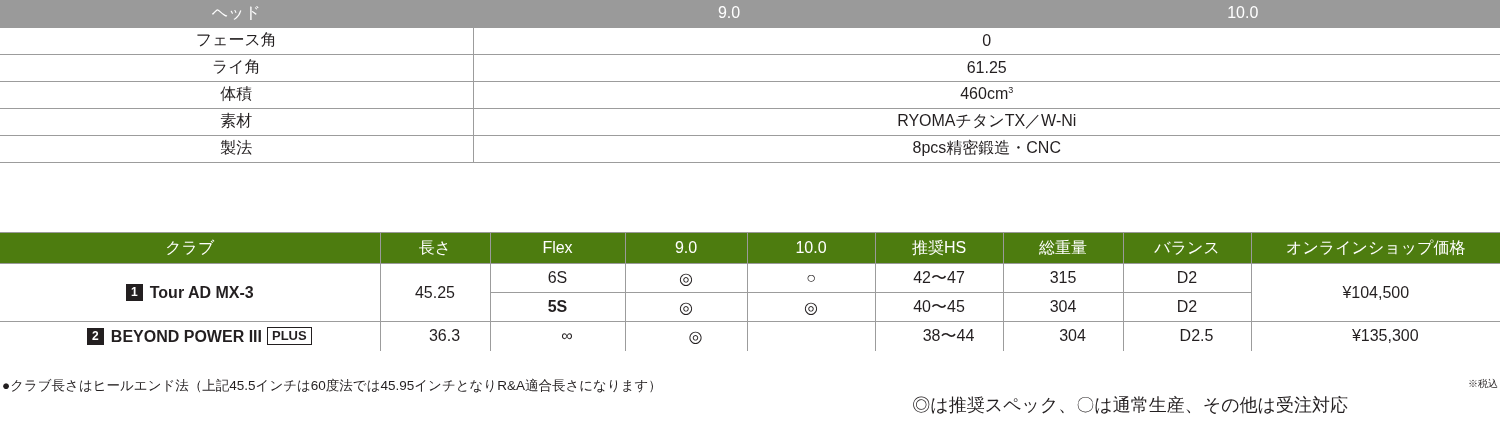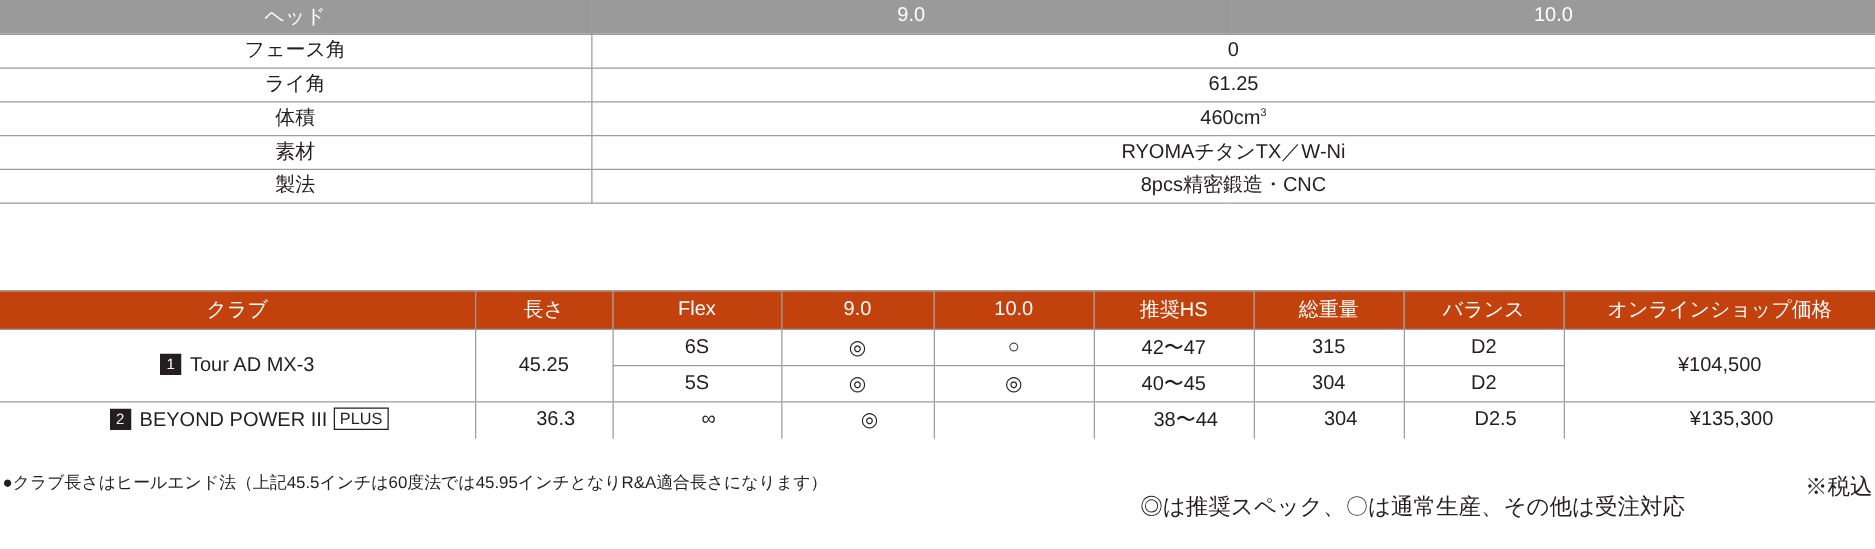--- a/index.html
+++ b/index.html
@@ -66,30 +66,30 @@
     border: 1px solid #9c9c9c;
     font-size: 16px;
     color: #231f20;
     text-align: center;
     vertical-align: middle;
     font-weight: 400;
     padding: 0;
     height: 29px;
   }
   .club-table thead th {
-    background: #c2410c;
+    background: #4d7c0f;
     color: #ffffff;
     border-color: #9a9a9a;
     height: 31px;
     font-size: 16px;
     font-weight: 400;
   }
   .club-table thead th:first-child { border-left: none; }
   .club-table thead th:last-child { border-right: none; }
-  .club-table tbody td:first-child { border-left: none; }
+  .club-table tbody td:first-child { border-left: none; font-weight: bold; }
   .club-table tbody td:last-child { border-right: none; }
   .club-table tbody tr:last-child td { border-bottom: none; padding-left: 19px; }
 
   .club-name-cell {
     text-align: left;
     padding-left: 26px;
     white-space: nowrap;
     font-size: 17px;
   }
   .num-badge {
@@ -133,21 +133,21 @@
   .note-right {
     position: absolute;
     right: 150px;
     top: 16px;
     font-size: 18px;
   }
   .note-far-right {
     position: absolute;
     right: 0;
     top: 0;
-    font-size: 18px;
+    font-size: 10px;
   }
 </style>
 </head>
 <body>
 
 <div class="page">
 
   <table class="spec-table">
     <colgroup>
       <col style="width:473px">

